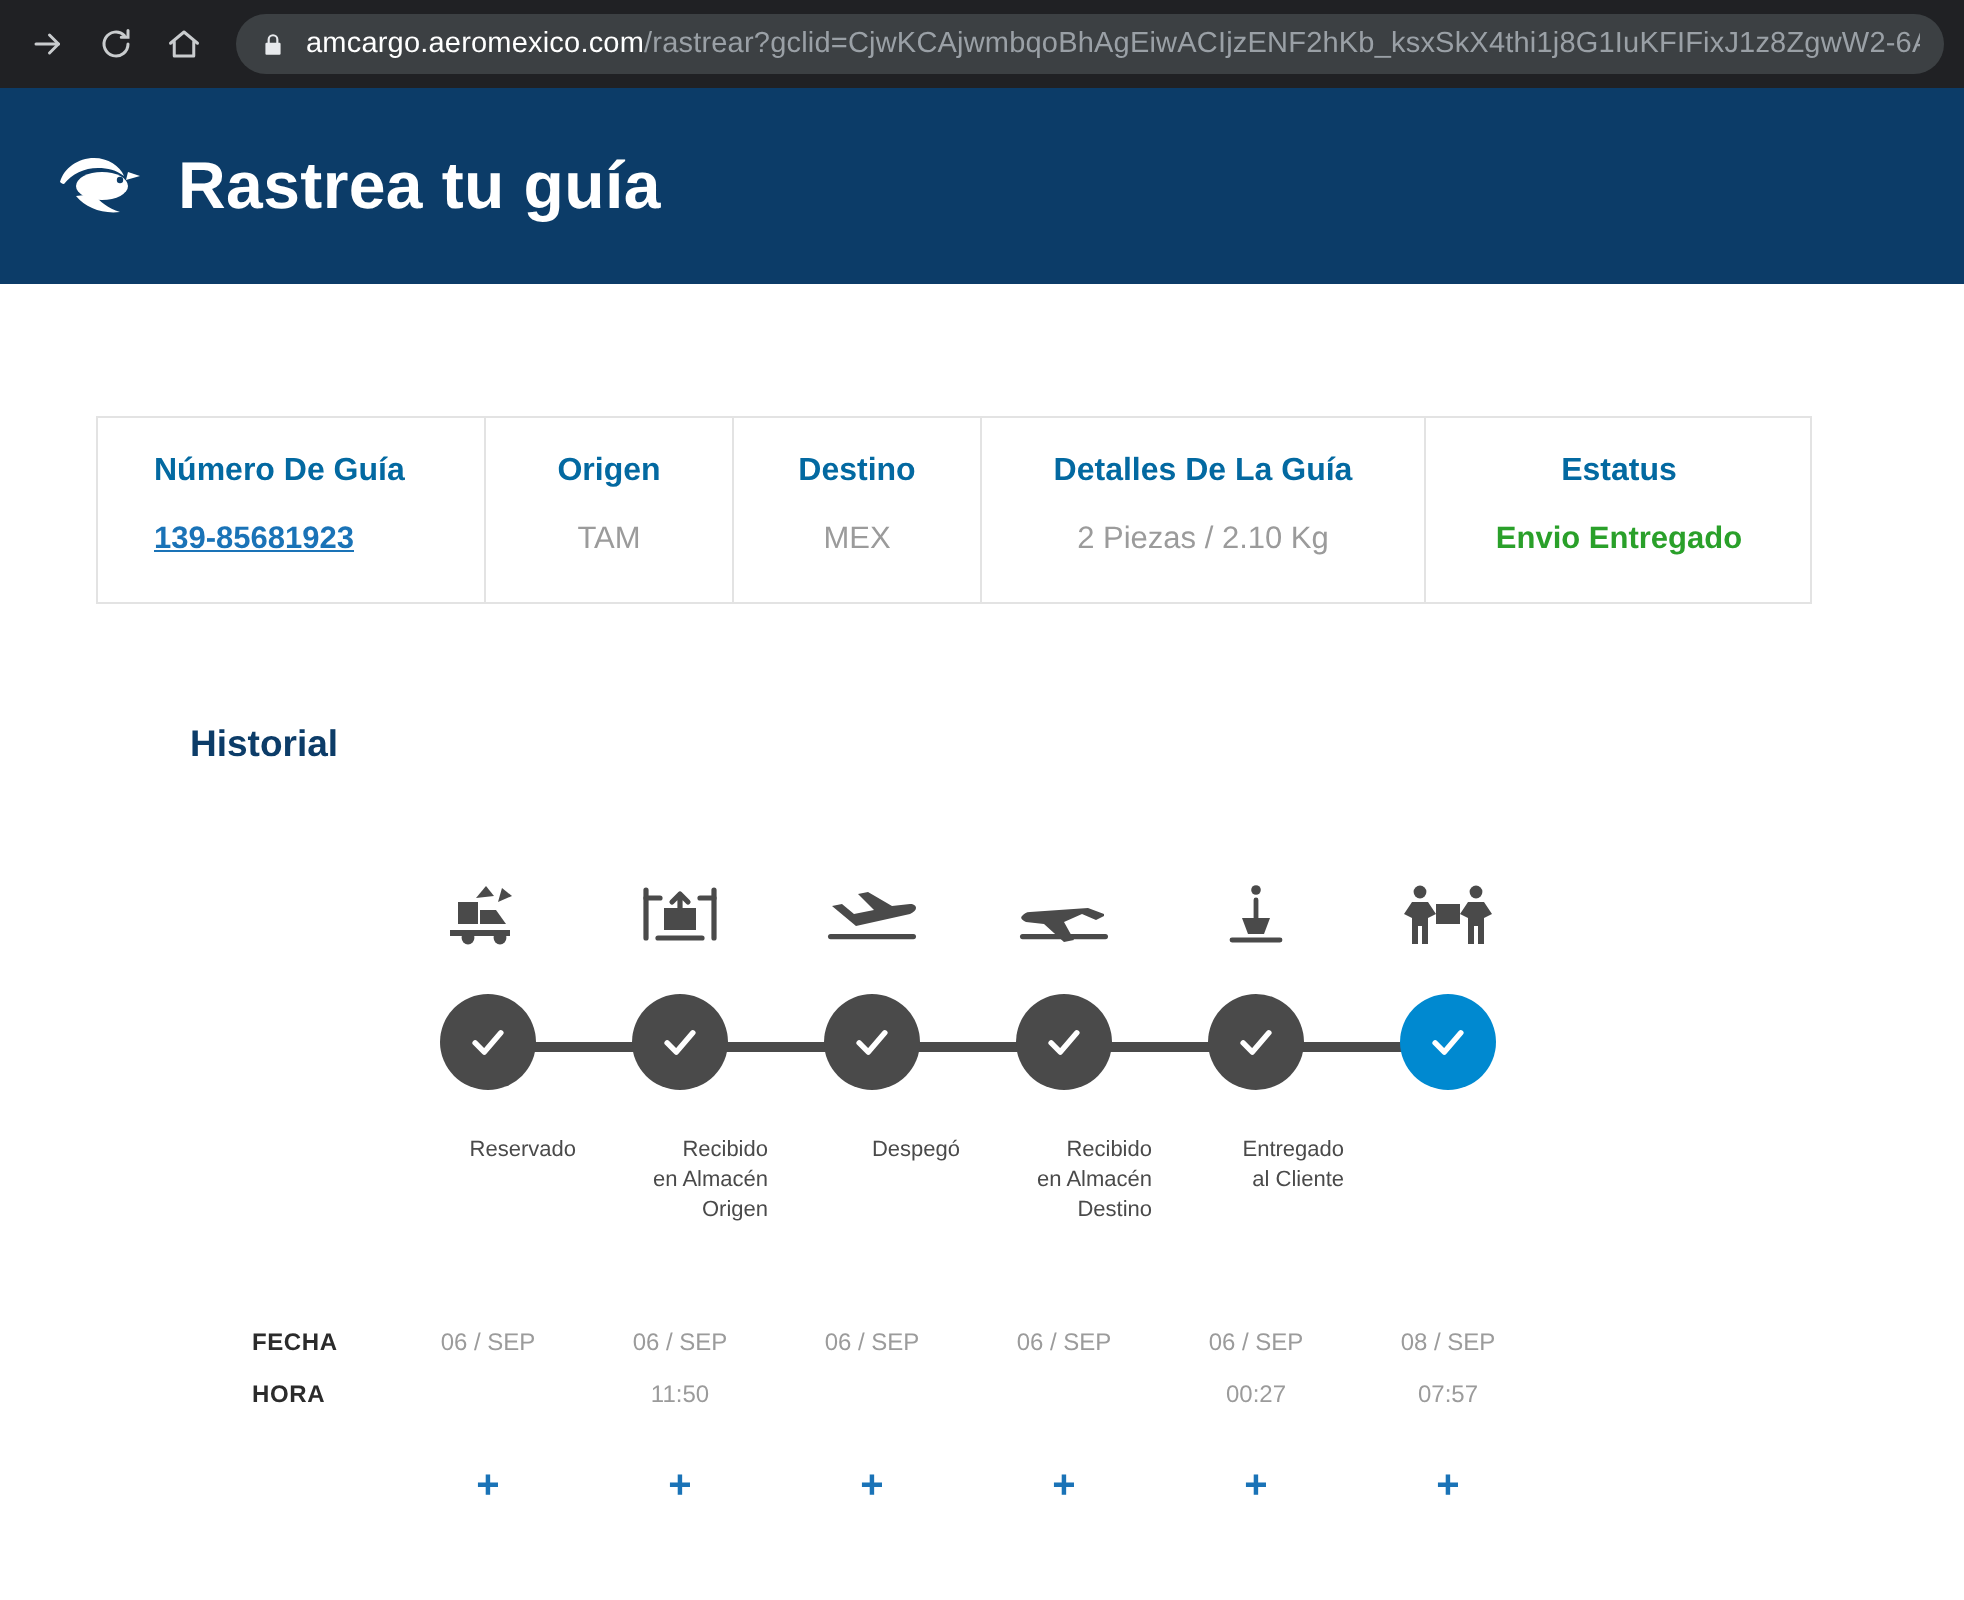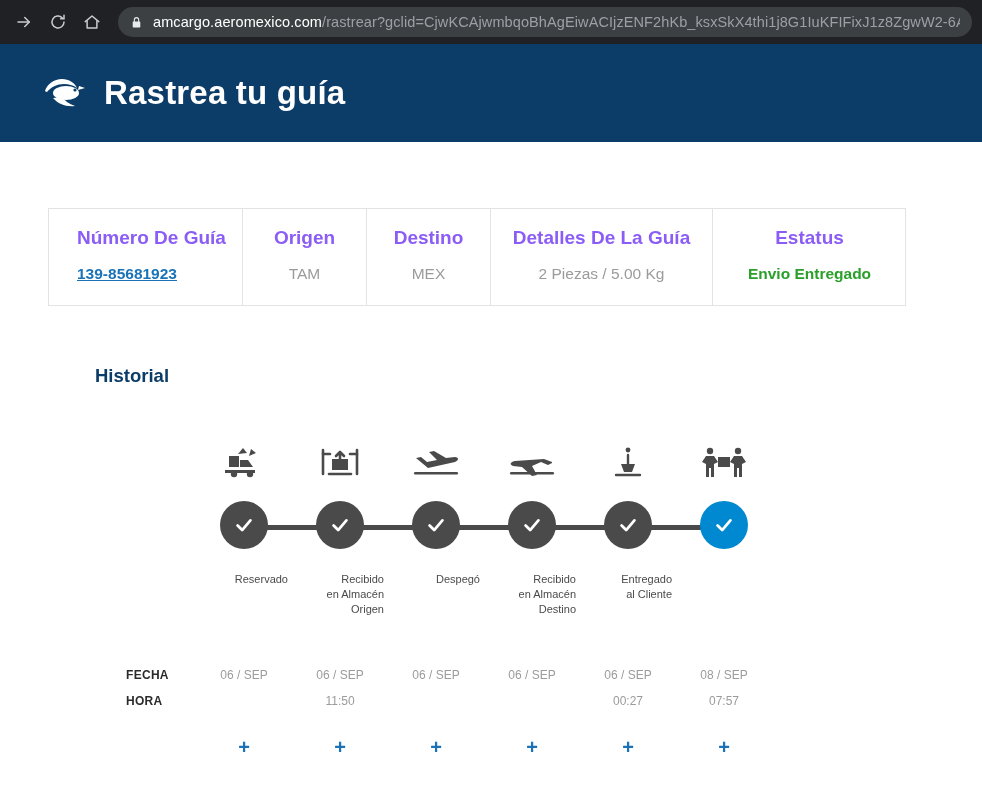--- a/index.html
+++ b/index.html
@@ -52,21 +52,21 @@
   }
   .url-host { color: #ffffff; }
 
   
   .page-header {
     height: 98px;
     background: #0d3b66;
     background: #0c3c68;
     display: flex;
     align-items: center;
-    padding-left: 44px;
+    padding-left: 29px;
   }
   .header-logo { margin-right: 18px; display:flex; align-items:center; }
   .header-title {
     color: #ffffff;
     font-size: 33px;
     font-weight: bold;
     letter-spacing: .2px;
   }
 
   
@@ -80,23 +80,23 @@
     background: #fff;
   }
   .summary-cell {
     flex: 0 0 auto;
     border-right: 1px solid #e3e3e3;
     padding: 18px 10px 22px;
     text-align: center;
   }
   .summary-cell:last-child { border-right: none; }
   .summary-cell .label {
-    font-size: 19px;
+    font-size: 16px;
     font-weight: bold;
-    color: #8b5cf6;
+    color: #0369a1;
     margin-bottom: 16px;
   }
   .summary-cell .value {
     font-size: 15.5px;
     color: #9b9b9b;
   }
   .c0 { width: 194px; }
   .c1 { width: 124px; }
   .c2 { width: 124px; }
   .c3 { width: 222px; }
@@ -258,21 +258,21 @@
     <div class="summary-cell c1">
       <div class="label">Origen</div>
       <div class="value">TAM</div>
     </div>
     <div class="summary-cell c2">
       <div class="label">Destino</div>
       <div class="value">MEX</div>
     </div>
     <div class="summary-cell c3">
       <div class="label">Detalles De La Guía</div>
-      <div class="value">2 Piezas / 5.00 Kg</div>
+      <div class="value">2 Piezas / 2.10 Kg</div>
     </div>
     <div class="summary-cell c4">
       <div class="label">Estatus</div>
       <div class="value">Envio Entregado</div>
     </div>
   </div>
 
   <div class="history-title">
     <div>Historial</div>
   </div>

